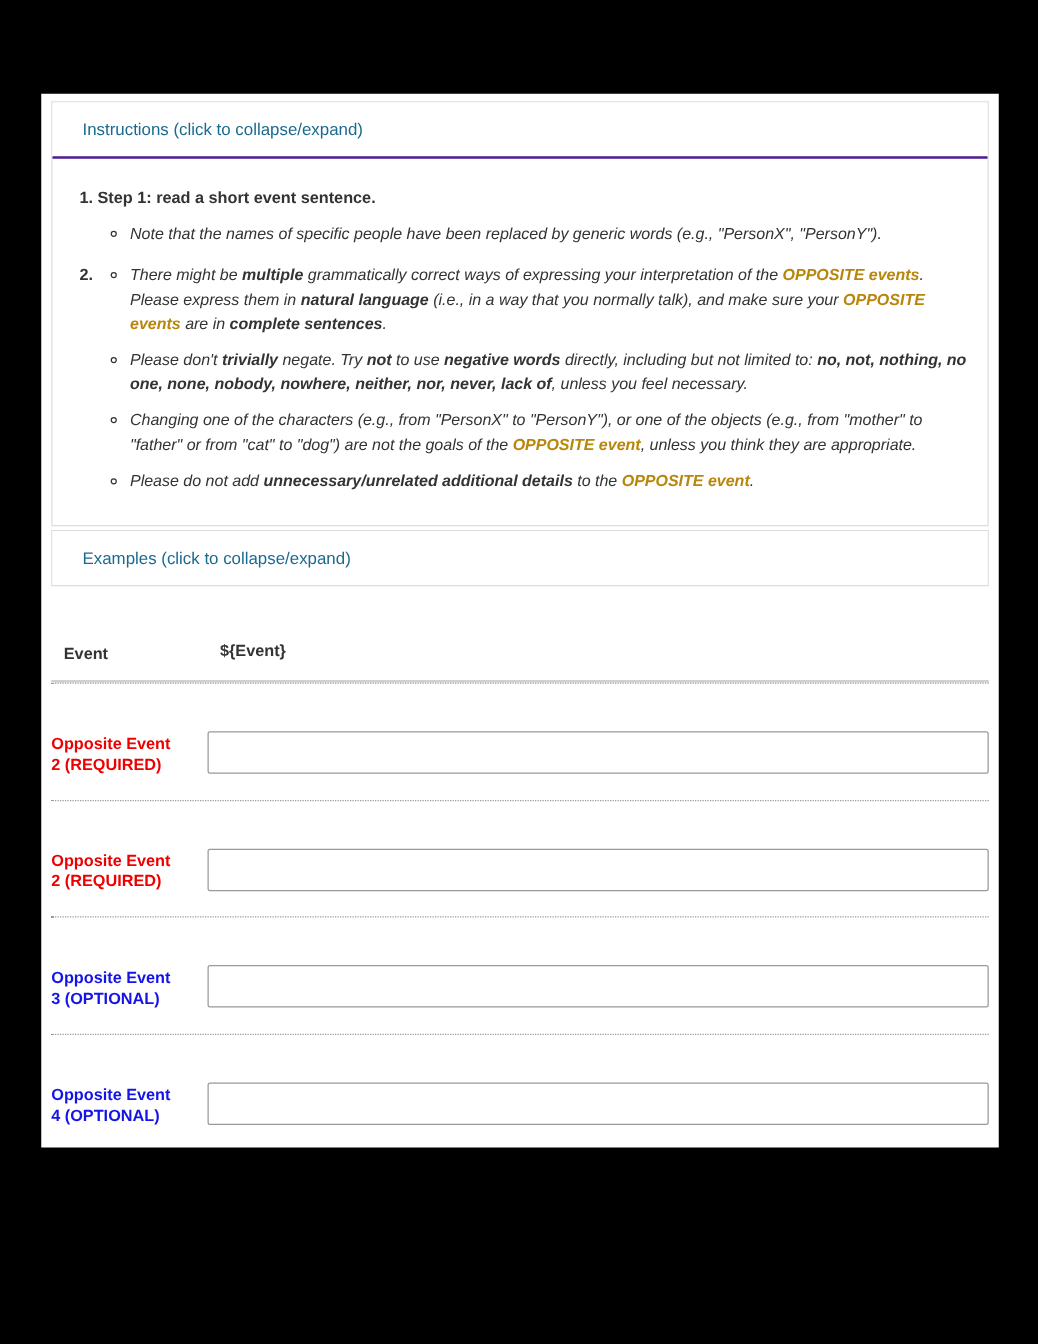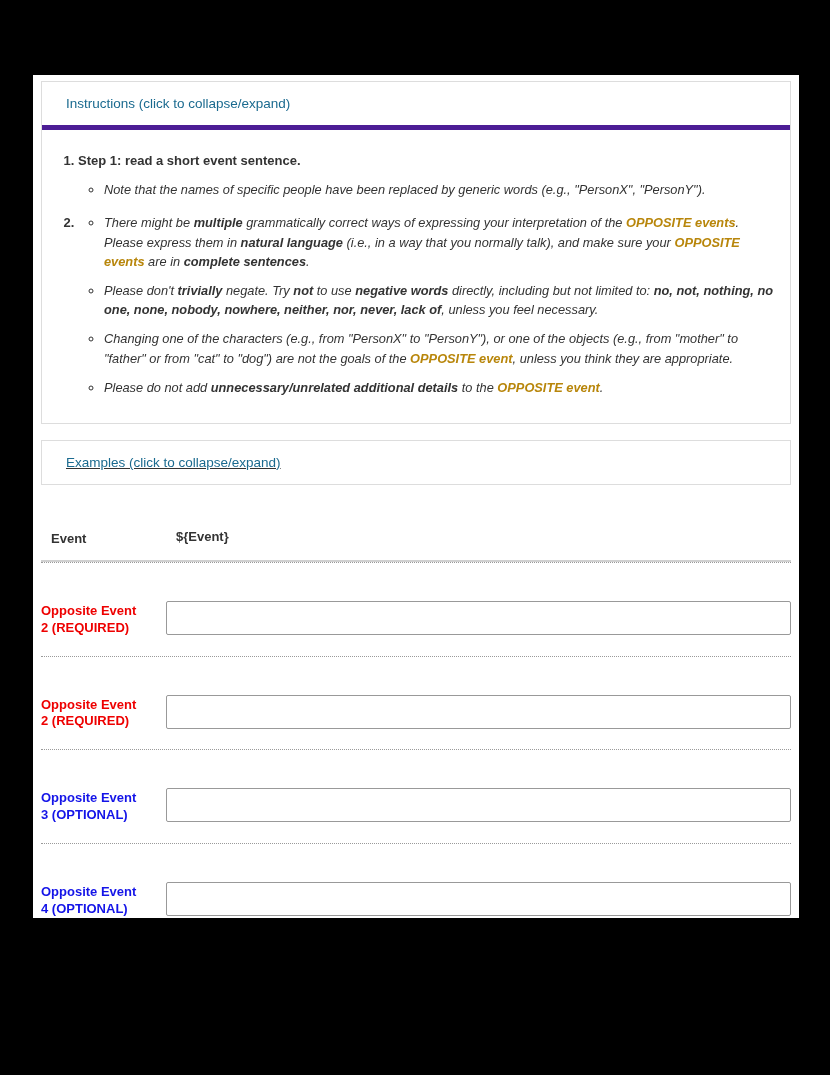--- a/index.html
+++ b/index.html
@@ -20,30 +20,30 @@
   }
   .page{
     position:absolute;left:33px;top:75px;
     width:766px;height:843px;
     background:#fff;
     padding:6px 8px;
     overflow:hidden;
   }
   
   .panel{border:1px solid #ddd;background:#fff;}
-  .panel + .panel{margin-top:16px;text-decoration:underline;}
+  .panel + .panel{margin-top:3px;}
   .panel-header{
     padding:14px 24px;
     font-size:13.5px;
     color:var(--link);
     cursor:pointer;
     background:#fff;
   }
   .panel-body{
-    border-top:5px solid #4c1d95;
+    border-top:2px solid #4c1d95;
     padding:10px 14px 12px 6px;
   }
   ol.steps{margin:0;padding-left:30px;font-size:13px;}
   ol.steps>li{margin:12px 0 14px;}
   ol.steps>li::marker{font-weight:700;color:var(--text);}
   .step-title{font-weight:700;font-size:13px;line-height:1.4;color:var(--text);}
   ul.subs{list-style-type:circle;margin:8px 0 0;padding-left:26px;}
   ul.subs>li{
     font-style:italic;
     font-size:12.8px;

